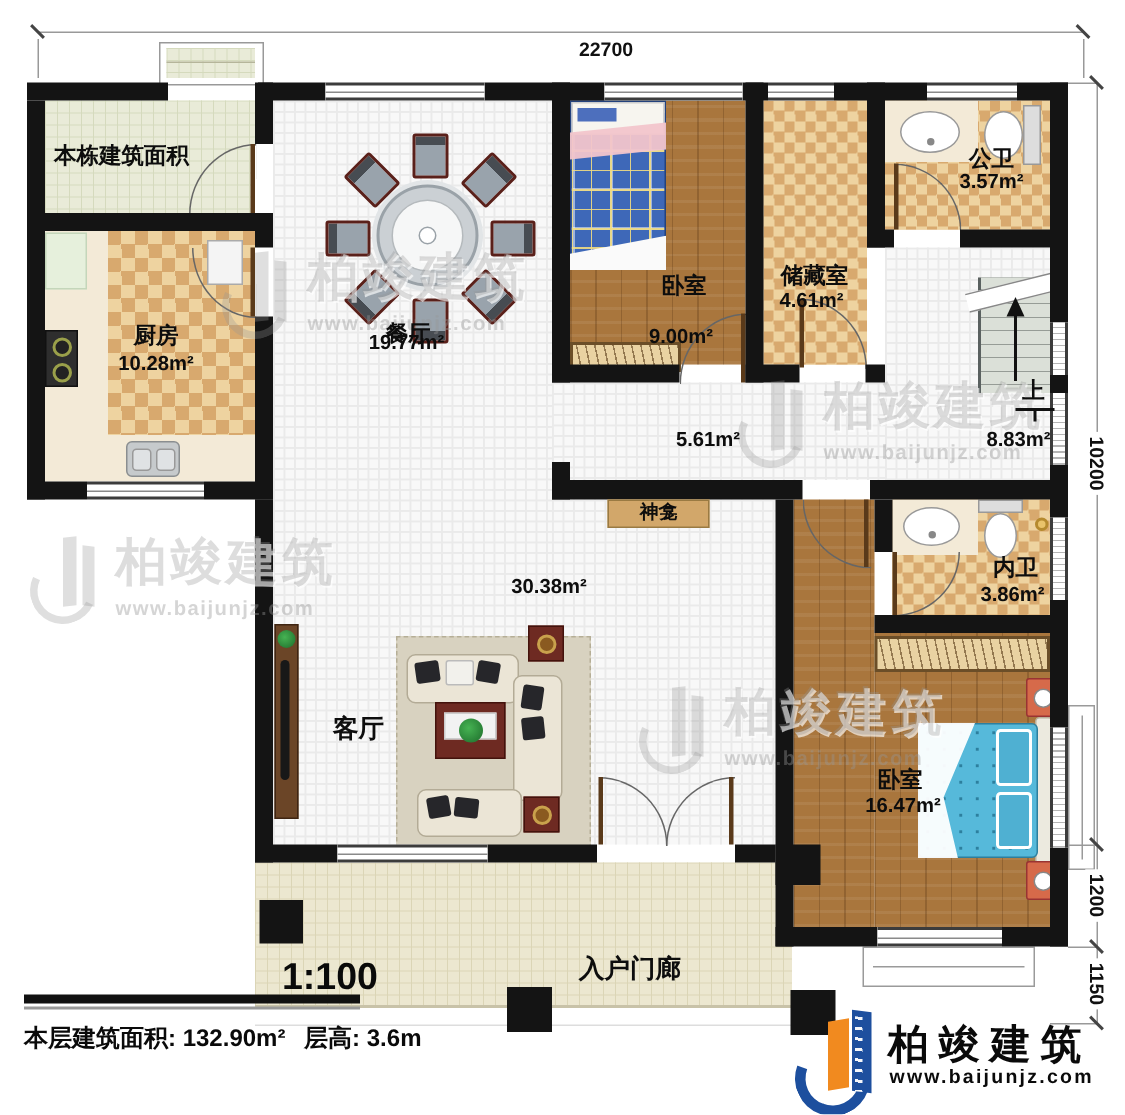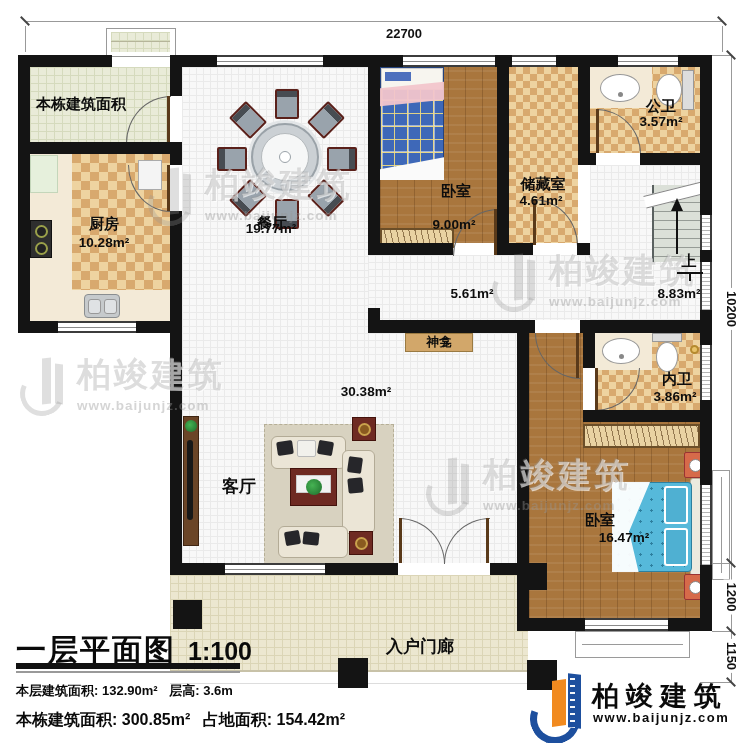--- a/index.html
+++ b/index.html
@@ -312,21 +312,21 @@
   <div class="lbl s13" style="left:661px;top:121px">3.57m²</div>
   <div class="lbl s13" style="left:472px;top:293px">5.61m²</div>
   <div class="lbl s15" style="left:689px;top:261px">上</div>
   <div class="lbl s13" style="left:679px;top:293px">8.83m²</div>
   <div class="lbl s15" style="left:677px;top:379px">内卫</div>
   <div class="lbl s13" style="left:675px;top:396px">3.86m²</div>
   <div class="lbl s13" style="left:366px;top:391px">30.38m²</div>
   <div class="lbl s17" style="left:239px;top:486px">客厅</div>
   <div class="lbl s12" style="left:439px;top:342px">神龛</div>
   <div class="lbl s15" style="left:600px;top:520px">卧室</div>
-  <div class="lbl s13" style="left:624px;top:537px">16.47m²</div>
+  <div class="lbl s13" style="left:602px;top:537px">16.47m²</div>
   <div class="lbl s17" style="left:420px;top:646px">入户门廊</div>
 
   <div class="dimline" style="left:25px;top:21px;width:697px;height:1px"></div>
   <div class="dimline" style="left:25px;top:26px;width:1px;height:26px"></div>
   <div class="dimline" style="left:722px;top:26px;width:1px;height:26px"></div>
   <div class="tick" style="left:19px;top:20px"></div>
   <div class="tick" style="left:716px;top:20px"></div>
   <div class="dim" style="left:404px;top:33px">22700</div>
   <div class="dimline" style="left:731px;top:55px;width:1px;height:627px"></div>
   <div class="dimline" style="left:712px;top:55px;width:20px;height:1px"></div>
@@ -334,36 +334,29 @@
   <div class="dimline" style="left:712px;top:631px;width:20px;height:1px"></div>
   <div class="dimline" style="left:700px;top:682px;width:32px;height:1px"></div>
   <div class="tick" style="left:725px;top:54px"></div>
   <div class="tick" style="left:725px;top:562px"></div>
   <div class="tick" style="left:725px;top:630px"></div>
   <div class="tick" style="left:725px;top:681px"></div>
   <div class="dimv" style="left:731px;top:309px">10200</div>
   <div class="dimv" style="left:731px;top:597px">1200</div>
   <div class="dimv" style="left:731px;top:656px">1150</div>
 
-  <div class="tb" style="left:16px;top:630px;font-size:30px;font-weight:bold;letter-spacing:2px">一层平面图</div>
   <div class="tb" style="left:188px;top:637px;font-size:25px;font-weight:bold">1:100</div>
   <div class="tb" style="left:16px;top:663px;width:224px;height:6px;background:#111"></div>
   <div class="tb" style="left:16px;top:671px;width:224px;height:2px;background:#999"></div>
-  <div class="tb" style="left:16px;top:682px;font-size:13px;font-weight:bold">
+  <div class="tb" style="left:16px;top:682px;font-size:16px;font-weight:bold">
     <span>本层建筑面积:</span>
     <span>132.90m²</span>
     <span style="margin-left:8px">层高:</span>
     <span>3.6m</span>
   </div>
-  <div class="tb" style="left:16px;top:710px;font-size:16px;font-weight:bold">
-    <span>本栋建筑面积:</span>
-    <span>300.85m²</span>
-    <span style="margin-left:8px">占地面积:</span>
-    <span>154.42m²</span>
-  </div>
 
   <div class="logo-glyph" style="left:530px;top:672px">
       <div class="arc"></div>
       <div class="b1"></div>
       <div class="b2"></div>
     </div>
   <div class="tb" style="left:592px;top:678px;font-size:27px;font-weight:900;letter-spacing:7px">柏竣建筑</div>
   <div class="tb" style="left:593px;top:710px;font-size:13px;font-weight:bold;letter-spacing:1.5px">www.baijunjz.com</div>
 
 </div>

